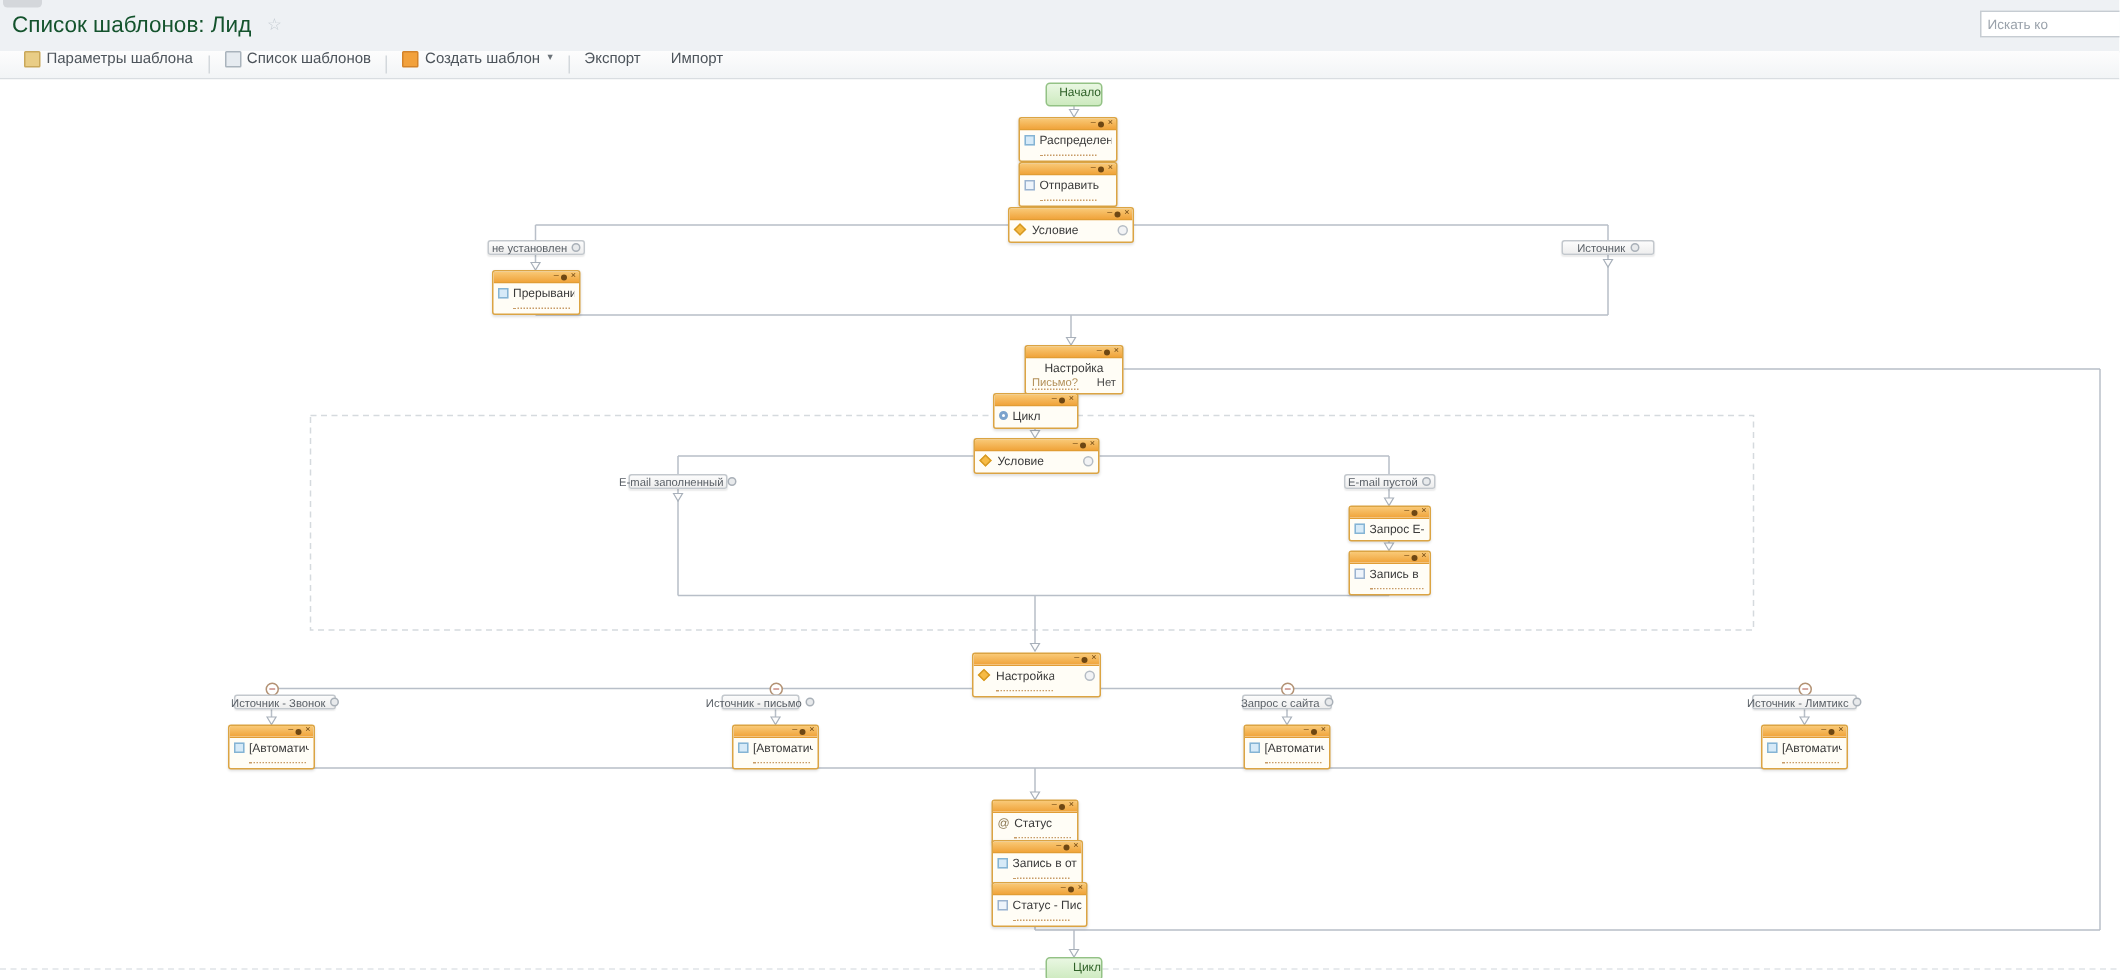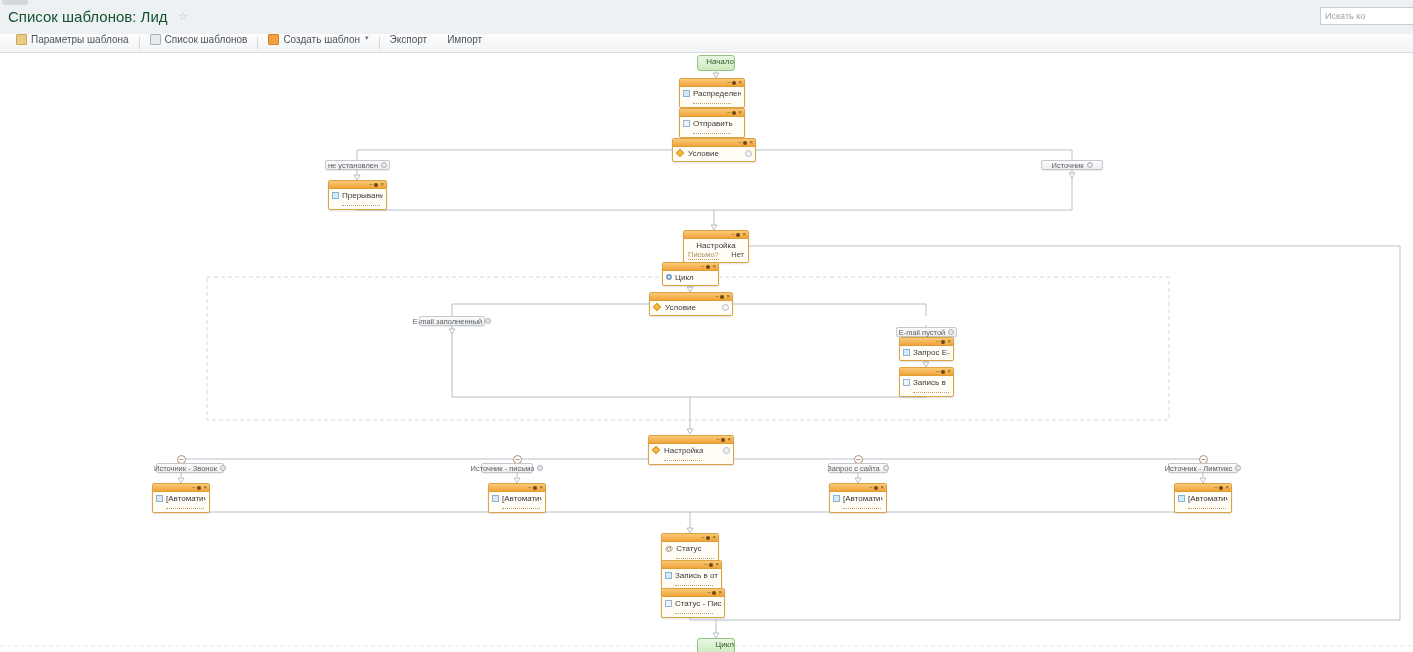--- a/index.html
+++ b/index.html
@@ -237,21 +237,21 @@
         <span class="nt">Условие</span>
       </span>
     </div>
   <span class="addc"></span>
 </div>
 
 <div class="bl" style="left:419px;top:316px;width:66px">
   <span>E-mail заполненный</span>
     <span class="blg"></span>
 </div>
-<div class="bl" style="left:896px;top:327px;width:61px">
+<div class="bl" style="left:896px;top:316px;width:61px">
   <span>E-mail пустой</span>
     <span class="blg"></span>
 </div>
 
 <div class="nd" style="left:899px;top:337px;width:55px">
   <div class="nh">
       <span class="nbm">–</span>
       <span class="nbg"></span>
       <span class="nbx">×</span>
     </div>

